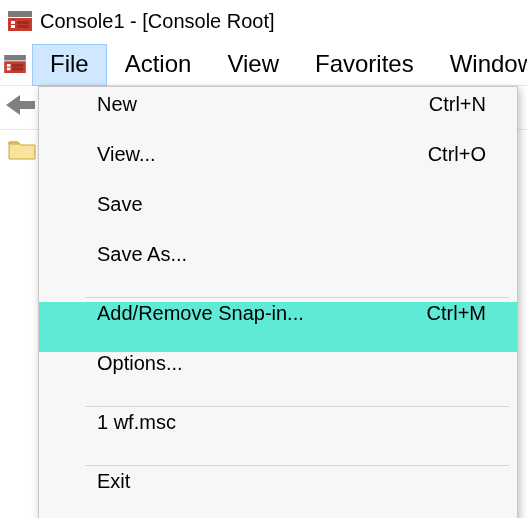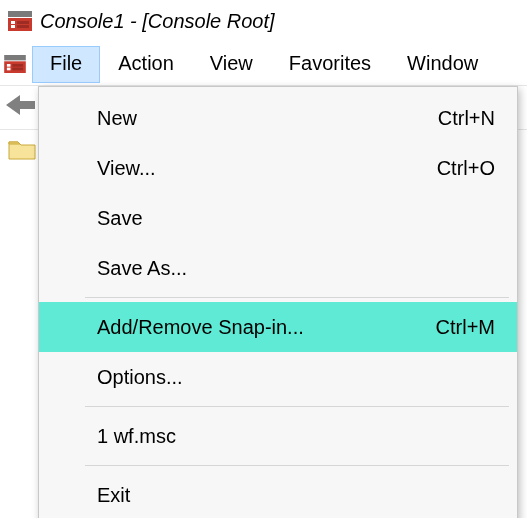--- a/index.html
+++ b/index.html
@@ -12,37 +12,36 @@
       height: 518px;
       overflow: hidden;
       position: relative;
     }
     .titlebar {
       display: flex;
       align-items: center;
       gap: 8px;
       padding: 6px 8px 4px 8px;
       height: 40px;
-      font-style: italic;
     }
     .title-icon svg { display: block; }
     .title-text { font-size: 20px; }
     .menubar {
       display: flex;
       align-items: center;
       gap: 0;
       padding: 4px 4px 0 4px;
       height: 46px;
       border-bottom: 1px solid #e6e6e6;
     }
     .menubar-icon { margin-right: 6px; padding-top:4px;}
     .menu-item {
       padding: 6px 18px 8px 18px;
       cursor: default;
-      font-size: 20px;
+      font-size: 24px;
     }
     .menu-item.open {
       background: #cfe8ff;
       border: 1px solid #9acbff;
       padding: 5px 17px 7px 17px;
     }
     .toolbar-row {
       display: flex;
       align-items: center;
       height: 44px;
@@ -64,23 +63,22 @@
       top: 86px;
       left: 38px;
       width: 480px;
       background: #f7f7f7;
       border: 1px solid #c8c8c8;
       box-shadow: 2px 3px 8px rgba(0,0,0,0.25);
       padding: 6px 0;
     }
     .dd-row {
       display: flex;
-      align-items: center;
       height: 50px;
-      padding: 0 22px 0 58px;
+      padding: 0 31px 0 58px;
       font-size: 20px;
       cursor: default;
     }
     .dd-row .label { flex: 1; }
     .dd-row .shortcut { color: #000; }
     .dd-row.highlight {
       background: #5eead4;
     }
     .dd-sep {
       height: 1px;

